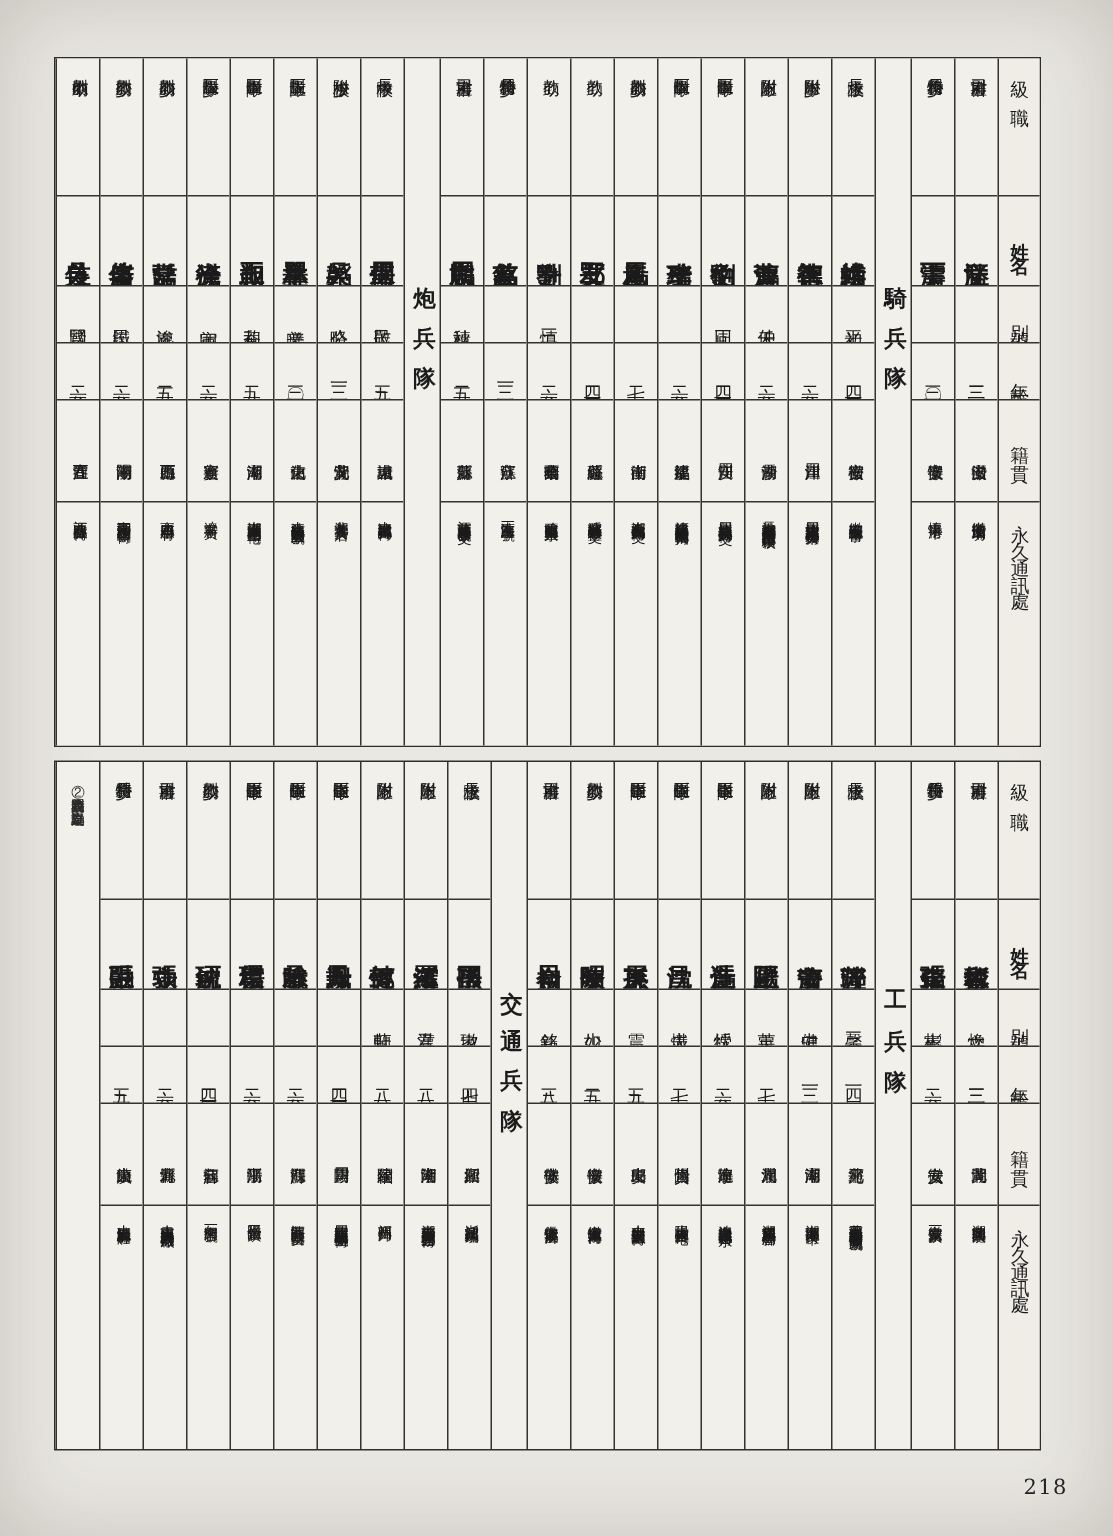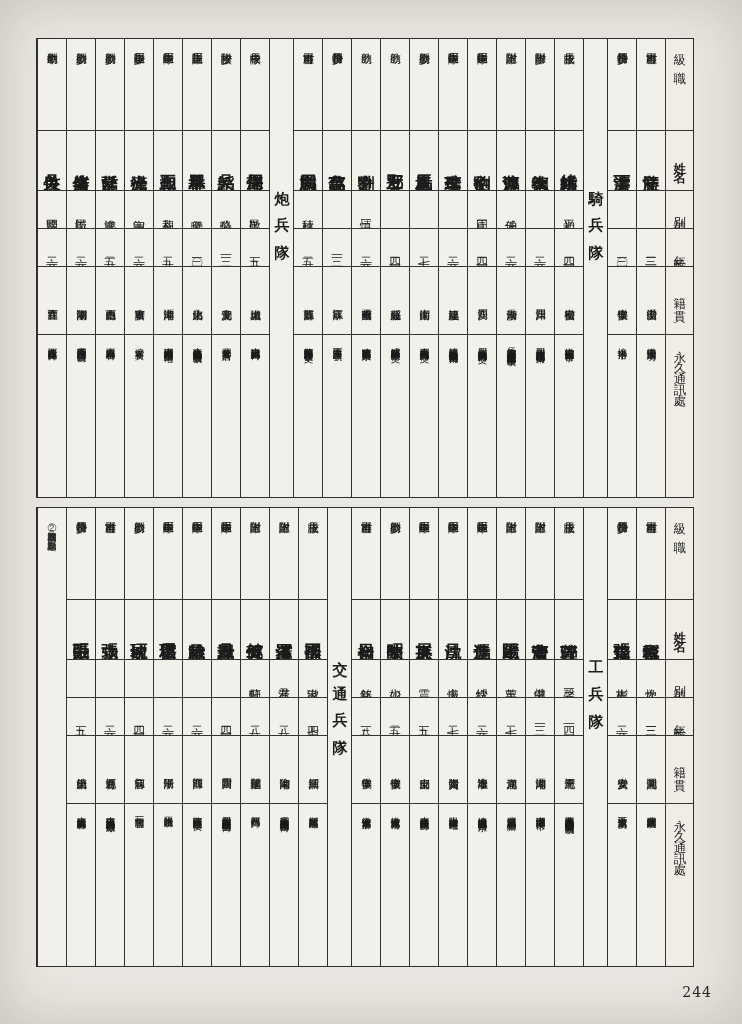--- a/index.html
+++ b/index.html
@@ -875,14 +875,14 @@
           </div>
           <div class="cell cell-addr">
             <span class="vt">山東廣饒縣榆林莊</span>
           </div>
         </div>
         <div class="col note-col">
           <span class="vt note-text">②照片說明缺名為高　疑為勳臣之誤</span>
         </div>
       </div>
     </div>
-  <div class="pageno">244</div>
+  <div class="pageno">218</div>
 </div>
 
 </body></html>

